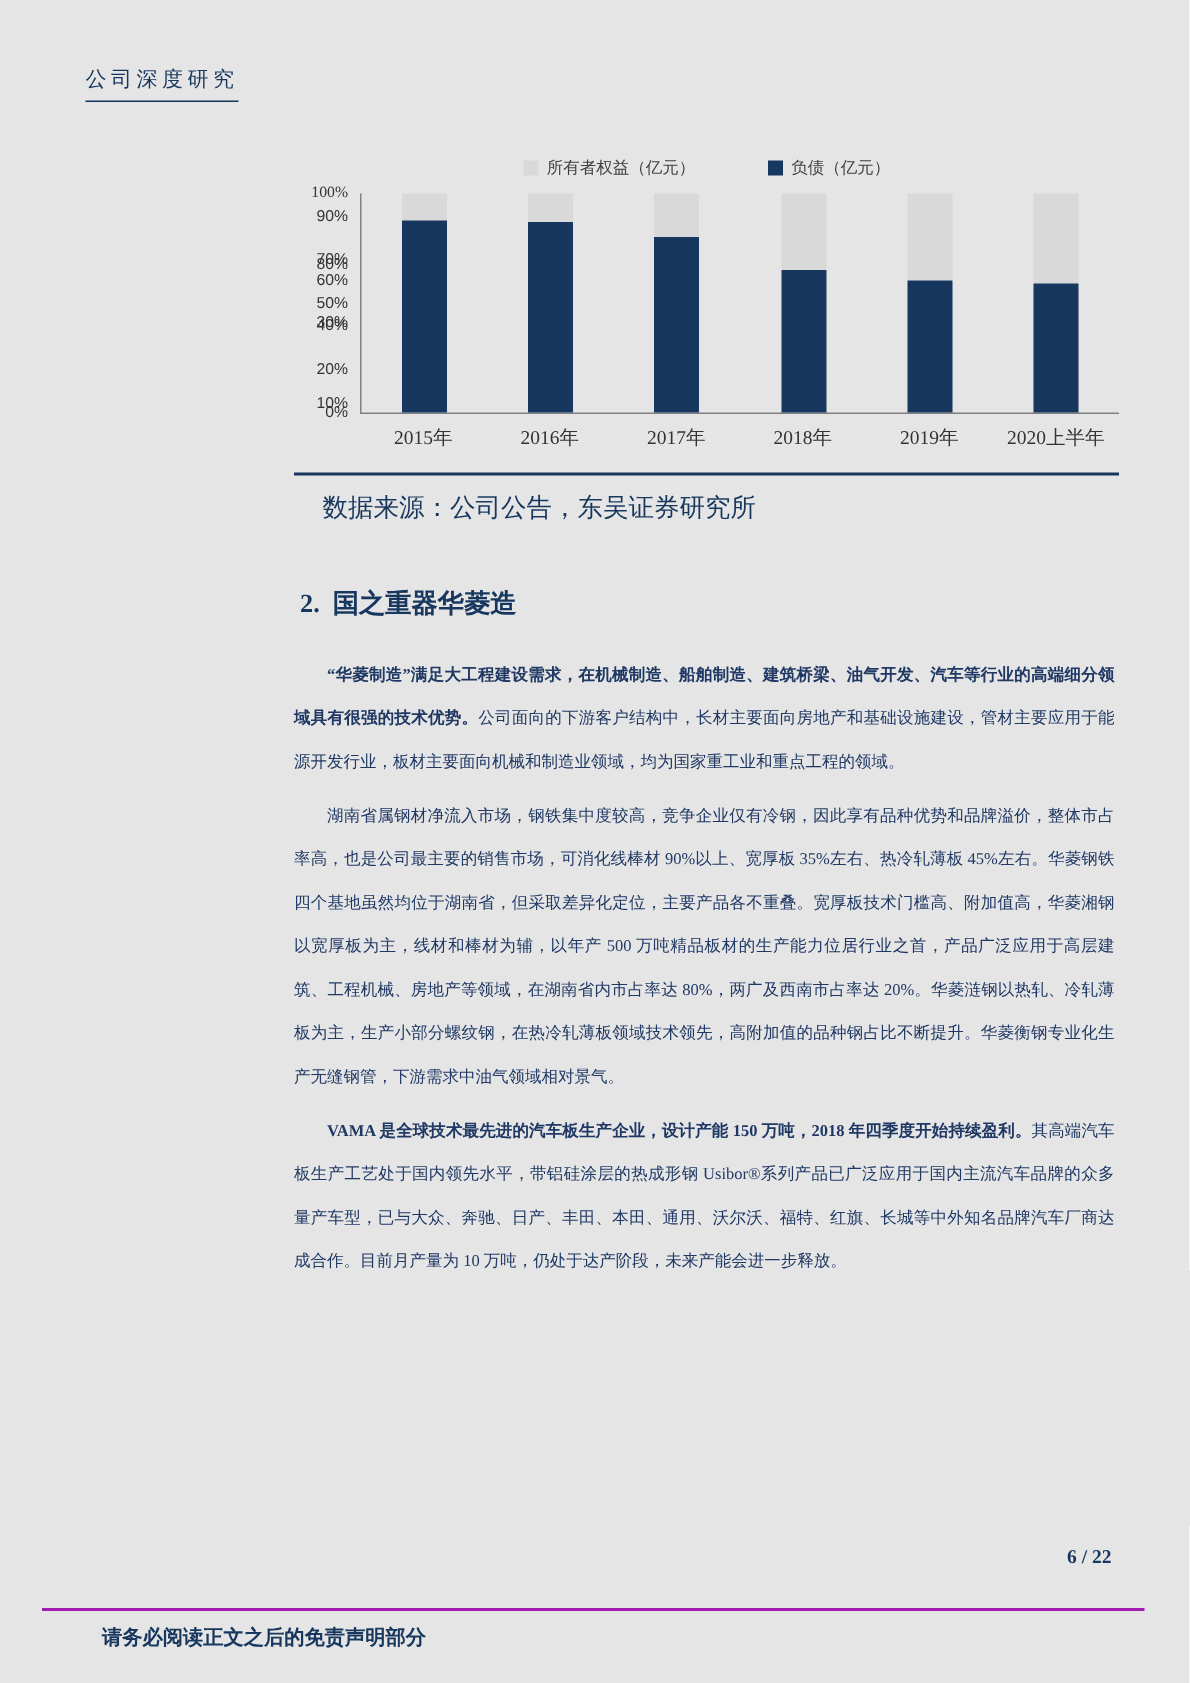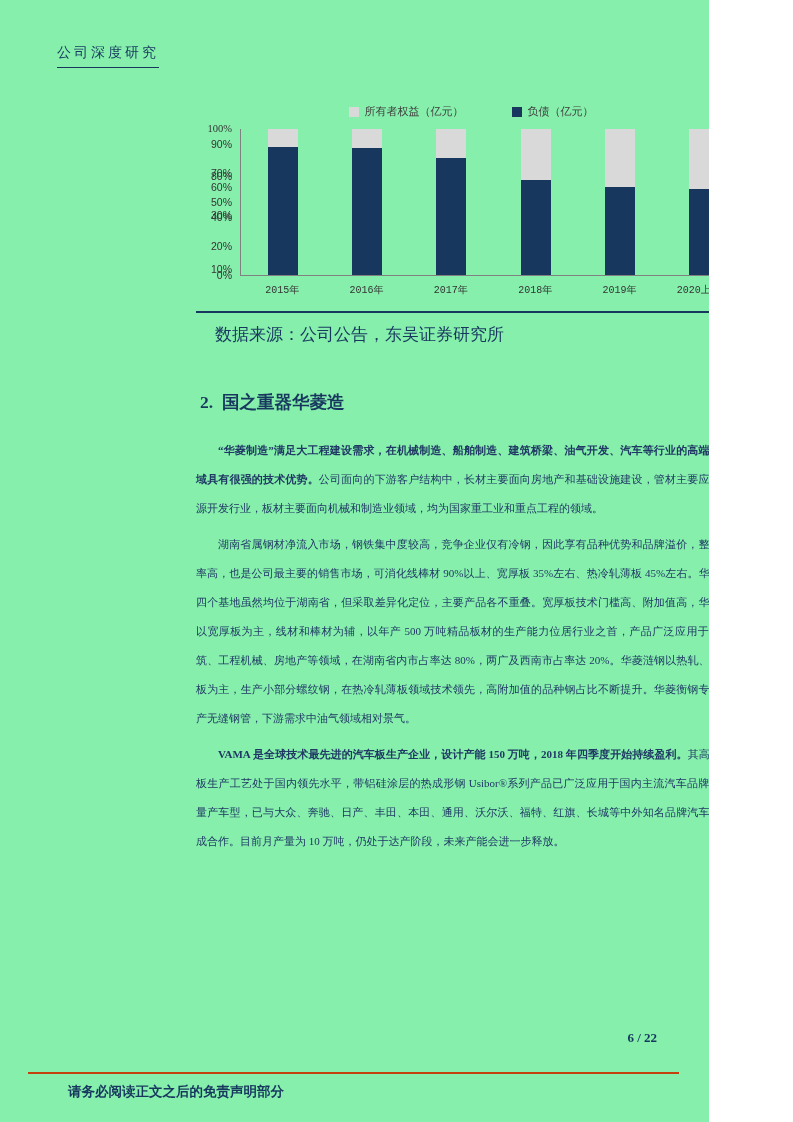--- a/index.html
+++ b/index.html
@@ -1,50 +1,50 @@
 <!DOCTYPE html>
 <html><head>
 <meta charset="utf-8">
 <style>
   html,body{margin:0;padding:0;background:#ffffff;}
-  .page{position:relative;width:709px;height:1122px;background:#86efac;overflow:hidden;
+  .page{position:relative;width:793px;height:1122px;background:#e5e5e5;overflow:hidden;
         font-family:"Liberation Serif","DejaVu Serif",serif;color:#17375E;}
 
   .doc-header{position:absolute;left:57px;top:44px;font-size:14px;letter-spacing:3px;
               color:#17375E;border-bottom:1px solid #17375E;padding-bottom:5px;display:inline-block;}
 
   .figure{position:absolute;left:196px;top:104px;width:550px;}
   .legend{display:flex;justify-content:center;gap:48px;align-items:center;
           font-size:11px;color:#404040;font-family:"Liberation Sans","DejaVu Sans",sans-serif;}
   .legend-item{display:flex;align-items:center;gap:6px;}
   .swatch{width:10px;height:10px;display:inline-block;}
   .chart-row{display:flex;margin-top:10px;}
   .y-labels{width:44px;position:relative;height:146px;font-size:10.5px;color:#333333;
             font-family:"Liberation Sans","DejaVu Sans",sans-serif;}
   .y-tick{position:absolute;right:8px;white-space:nowrap;}
   .plot{flex:1;position:relative;height:146px;border-left:1px solid #808080;
         border-bottom:1px solid #808080;display:flex;}
   .bar-slot{flex:1;display:flex;flex-direction:column;justify-content:flex-end;align-items:center;}
   .bar-seg{width:30px;}
-  .x-labels{display:flex;margin-left:44px;margin-top:7px;font-size:10px;color:#333333;
-            font-family:Liberation Mono, monospace;}
+  .x-labels{display:flex;margin-left:44px;margin-top:7px;font-size:13px;color:#333333;
+            font-family:Liberation Serif, serif;}
   .x-label{flex:1;text-align:center;white-space:nowrap;}
   .figure-rule{border-top:2px solid #17375E;margin-top:14px;}
   .source{margin-top:10px;font-size:17px;color:#17375E;margin-left:19px;}
 
   .section-heading{position:absolute;left:196px;top:386px;margin:4px;font-size:17.5px;
                    font-weight:bold;color:#17375E;white-space:pre-wrap;}
 
   .body{position:absolute;left:196px;top:436px;width:547px;}
   .body p{margin:0 0 7px 0;text-indent:2em;text-align:justify;font-size:11px;
           line-height:29px;color:#1F3864;}
   .body .bold{font-weight:bold;}
 
   .page-number{position:absolute;right:52px;top:1030px;font-size:13px;font-weight:bold;color:#17375E;}
-  .footer{position:absolute;left:28px;right:30px;top:1072px;border-top:2px solid #c2410c;padding-top:9px;}
+  .footer{position:absolute;left:28px;right:30px;top:1072px;border-top:2px solid #a21caf;padding-top:9px;}
   .footer-text{margin-left:40px;font-size:13.5px;font-weight:bold;color:#17375E;}
 </style>
 </head>
 <body>
 
 <div class="page">
 
   <div class="doc-header">公司深度研究</div>
 
   <div class="figure">

